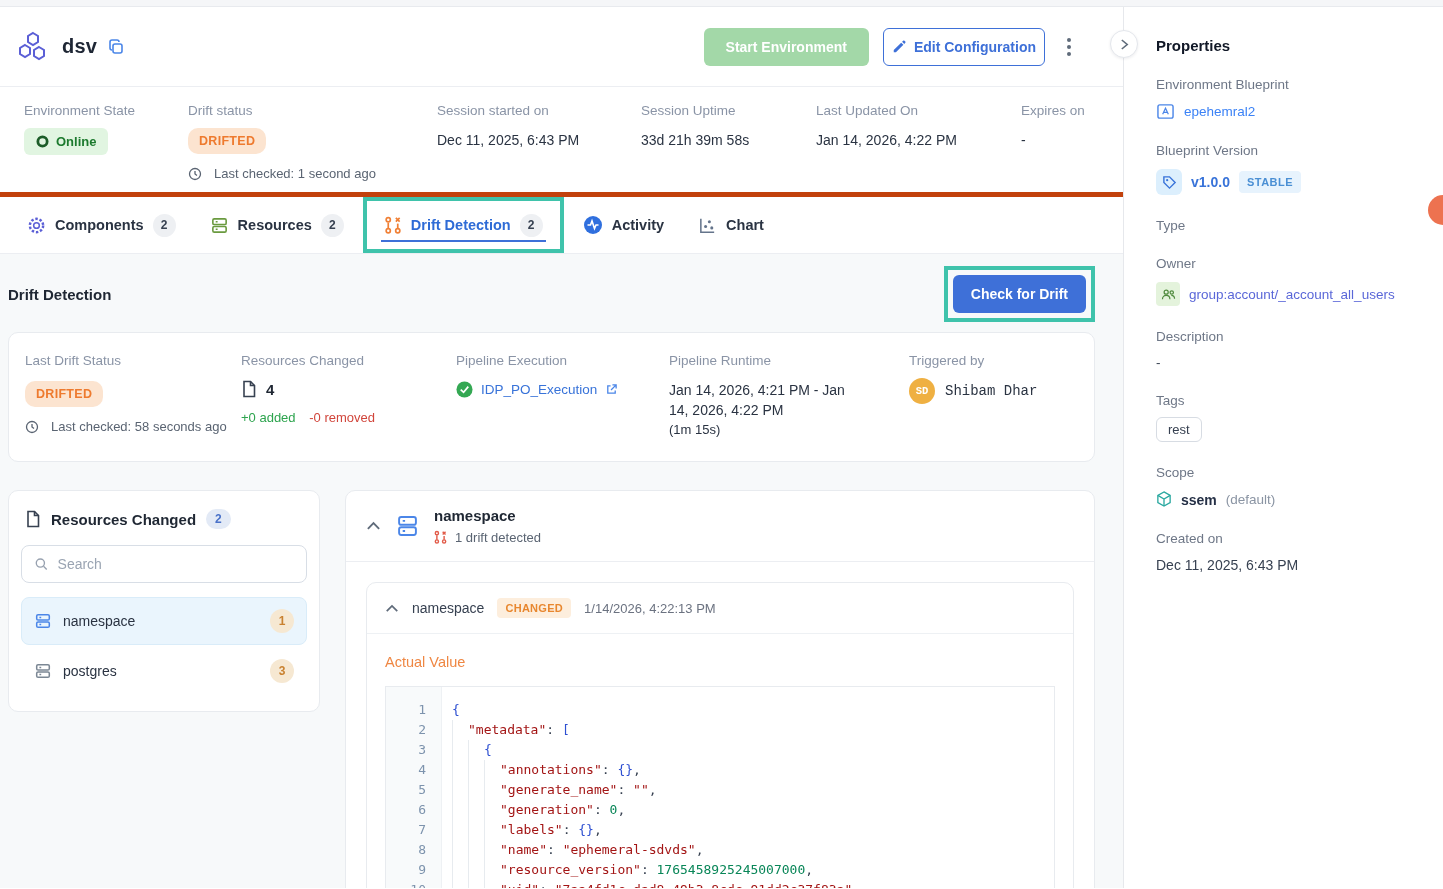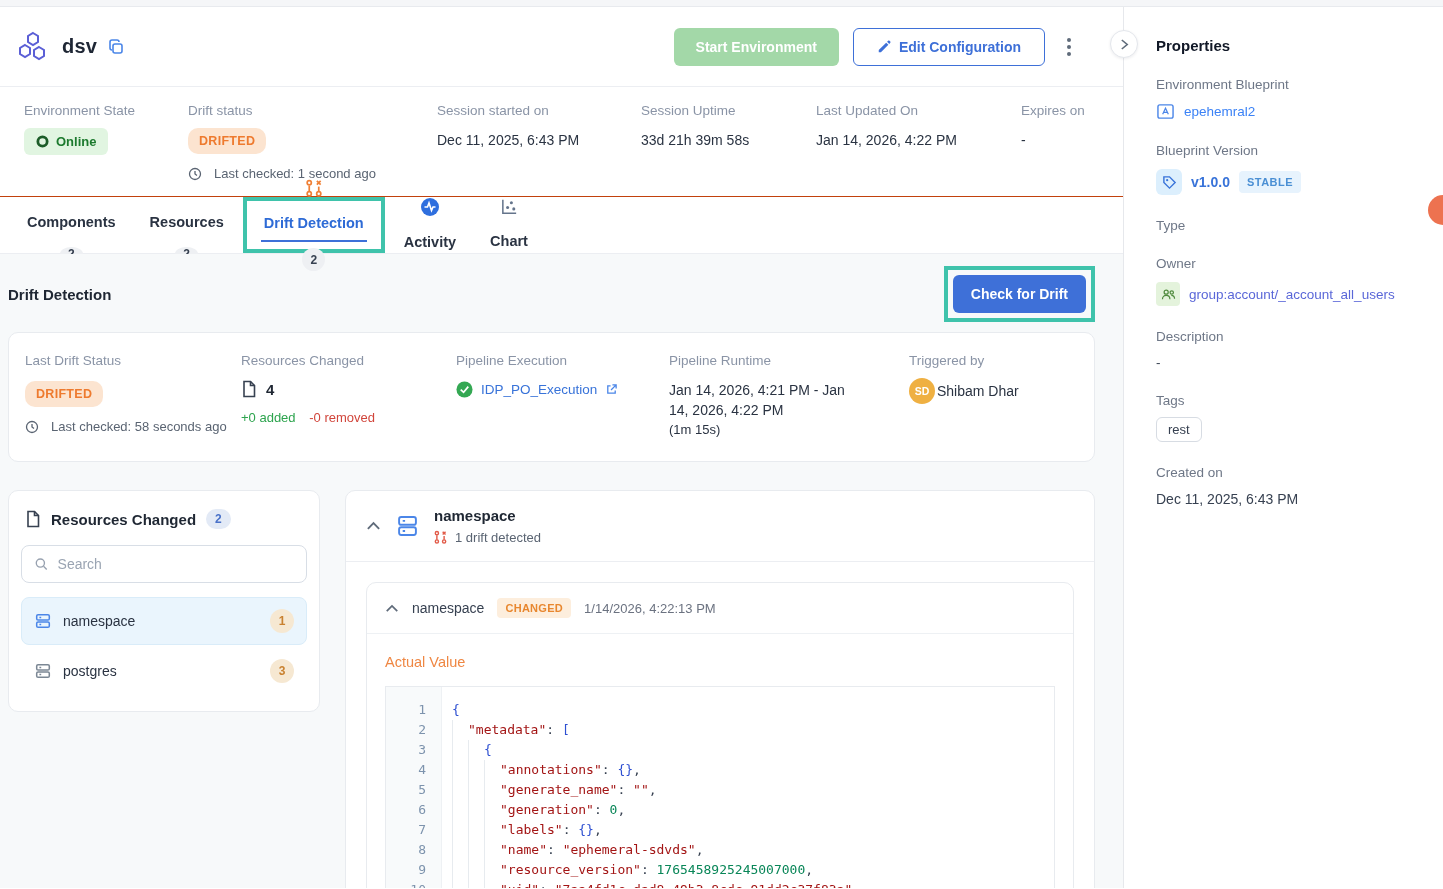--- a/index.html
+++ b/index.html
@@ -13,40 +13,40 @@
   .main-col { width:1124px; border-right:1px solid #e6e8ec; display:flex; flex-direction:column; background:#fff; }
   .props-col { flex:1; background:#fff; padding:30px 20px 0 32px; position:relative; }
 
   
   .header-bar { height:80px; display:flex; align-items:center; padding:0 44px 0 14px; border-bottom:1px solid #eceef2; }
   .logo { margin-right:12px; display:flex; }
   .env-title { font-size:20px; font-weight:bold; color:#1e2634; letter-spacing:.2px; }
   .copy-btn { margin-left:10px; display:flex; cursor:pointer; }
   .header-actions { margin-left:auto; display:flex; align-items:center; gap:14px; }
   .btn-start { background:#a3d8a8; color:#ffffff; font-weight:bold; font-size:14px; border:none; border-radius:6px; padding:11px 22px; }
-  .btn-edit { background:#fff; color:#3e70d8; font-weight:bold; font-size:14px; border:1px solid #3e70d8; border-radius:6px; padding:10px 23px; display:flex; align-items:center; gap:8px; }
+  .btn-edit { background:#fff; color:#3e70d8; font-weight:bold; font-size:14px; border:1px solid #3e70d8; border-radius:6px; padding:10px 8px; display:flex; align-items:center; gap:8px; }
   .kebab { display:flex; flex-direction:column; gap:3px; padding:6px 8px; cursor:pointer; }
   .kebab i { width:4px; height:4px; border-radius:50%; background:#5f6b7a; }
 
   
-  .info-row { display:flex; padding:16px 0 0 24px; height:110px; border-bottom:1px solid #c2410c; }
+  .info-row { display:flex; padding:16px 0 0 24px; height:110px; border-bottom:5px solid #c2410c; }
   .info-col .lbl { font-size:13.5px; color:#8a94a6; }
   .info-col .val { font-size:14px; color:#2a3342; margin-top:14px; }
   .info-col.c1 { width:164px; }
   .info-col.c2 { width:249px; }
   .info-col.c3 { width:204px; }
   .info-col.c4 { width:175px; }
   .info-col.c5 { width:205px; }
   .badge-online { display:inline-flex; align-items:center; gap:7px; margin-top:10px; background:#e1f5e1; color:#1c7a2e; font-size:13px; font-weight:bold; padding:6px 12px; border-radius:6px; }
   .badge-drifted { display:inline-flex; margin-top:10px; background:#fce4d0; color:#ee7a2e; font-size:12.5px; font-weight:bold; padding:6px 11px; border-radius:10px; letter-spacing:.3px; }
   .checked-line { display:flex; align-items:center; gap:12px; margin-top:12px; font-size:13px; color:#5a6472; }
 
   
   .tabs-row { display:flex; align-items:stretch; height:57px; border-bottom:1px solid #eceef2; padding-left:10px; }
-  .tab { display:flex; align-items:center; gap:17px; padding:0 17px; font-size:14.5px; font-weight:bold; color:#2a3342; cursor:pointer;flex-direction:column; }
+  .tab { display:flex; align-items:center; gap:9px; padding:0 17px; font-size:14.5px; font-weight:bold; color:#2a3342; cursor:pointer; }
   .tab-count { width:23px; height:23px; border-radius:50%; background:#eef0f3; color:#374151; font-size:12px; font-weight:bold; display:flex; align-items:center; justify-content:center; }
   .tab-annotation { border:4px solid #3fc3ab; display:flex; align-items:center; position:relative; margin:0 2px; }
   .tab-annotation .tab { color:#2e6bd6; }
   .active-underline { position:absolute; bottom:7px; left:14px; right:14px; height:2px; background:#3e70d8; }
 
   
   .content { flex:1; background:#f7f9fa; padding:0 28px 0 8px; overflow:hidden; }
   .section-row { display:flex; align-items:center; margin-top:12px; min-height:56px; }
   .section-title { font-size:15px; font-weight:bold; color:#1f2733; }
   .check-annotation { margin-left:auto; border:4px solid #3fc3ab; padding:5px; background:#f7f9fa; }
@@ -60,21 +60,21 @@
   .sum-col.s4 { width:240px; }
   .badge-drifted.sm { margin-top:13px; }
   .res-count-row { display:flex; align-items:center; gap:9px; margin-top:12px; font-size:15px; font-weight:bold; color:#1f2733; }
   .add-rem { margin-top:12px; font-size:13px; }
   .added { color:#2da44e; margin-right:10px; }
   .removed { color:#d1453b; }
   .pipe-row { display:flex; align-items:center; gap:8px; margin-top:13px; }
   .pipe-link { color:#3873d9; font-size:13.5px; text-decoration:none; }
   .runtime-val { margin-top:12px; font-size:14px; color:#2a3342; line-height:20px; width:190px; }
   .runtime-dur { font-size:13px; color:#2a3342; margin-top:2px; }
-  .trig-row { display:flex; align-items:center; gap:2px; margin-top:10px; }
+  .trig-row { display:flex; align-items:center; gap:10px; margin-top:10px;font-family:Liberation Mono, monospace; }
   .avatar { width:26px; height:26px; border-radius:50%; background:#efb042; color:#fff; font-size:10.5px; font-weight:bold; display:flex; align-items:center; justify-content:center; }
   .trig-name { font-size:14px; color:#2a3342; }
 
   .lower-row { display:flex; gap:25px; margin-top:28px; align-items:flex-start; }
 
   
   .res-panel { width:312px; background:#fff; border:1px solid #e8ebef; border-radius:10px; padding:14px 12px 16px; }
   .res-head { display:flex; align-items:center; gap:10px; padding:4px 4px 0; }
   .res-title { font-size:15px; font-weight:bold; color:#1f2733; }
   .res-badge { background:#e3eaf6; color:#4a72c9; font-size:12px; font-weight:bold; border-radius:10px; padding:3px 9px; }
@@ -484,20 +484,31 @@
       <div class="prop-val">-</div>
     </div>
 
     <div class="prop-field">
       <div class="lbl">Tags</div>
       <div class="prop-val" style="margin-top:9px;">
         <span class="tag-chip">rest</span>
       </div>
     </div>
 
+    <div class="prop-field">
+      <div class="lbl">Scope</div>
+      <div class="prop-val">
+        <svg width="16" height="17" viewBox="0 0 16 18" fill="none" stroke="#2aa8a0" stroke-width="1.4">
+            <path d="M8 1 L14.5 4.7 V12.3 L8 16 L1.5 12.3 V4.7 Z"></path>
+            <path d="M1.5 4.7 L8 8.5 L14.5 4.7 M8 8.5 V16"></path>
+          </svg>
+        <span class="scope-name">ssem</span>
+        <span class="scope-suffix">(default)</span>
+      </div>
+    </div>
 
     <div class="prop-field">
       <div class="lbl">Created on</div>
       <div class="prop-val" style="font-size:14px;">Dec 11, 2025, 6:43 PM</div>
     </div>
   </div>
 </div>
 
 <div class="collapse-btn">
   <svg width="9" height="13" viewBox="0 0 10 14" fill="none" stroke="#5f6b7a" stroke-width="1.8">

